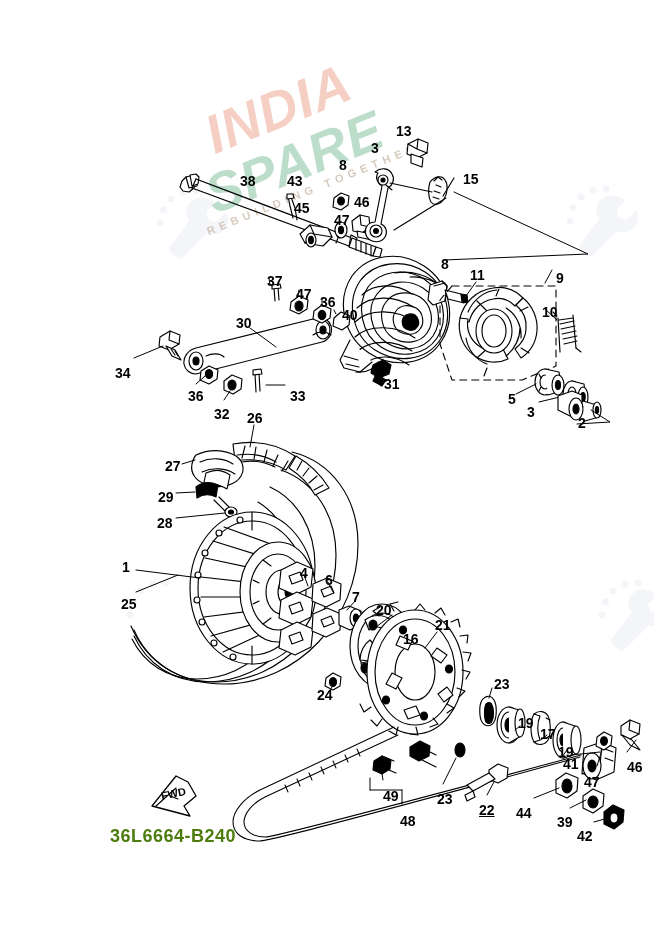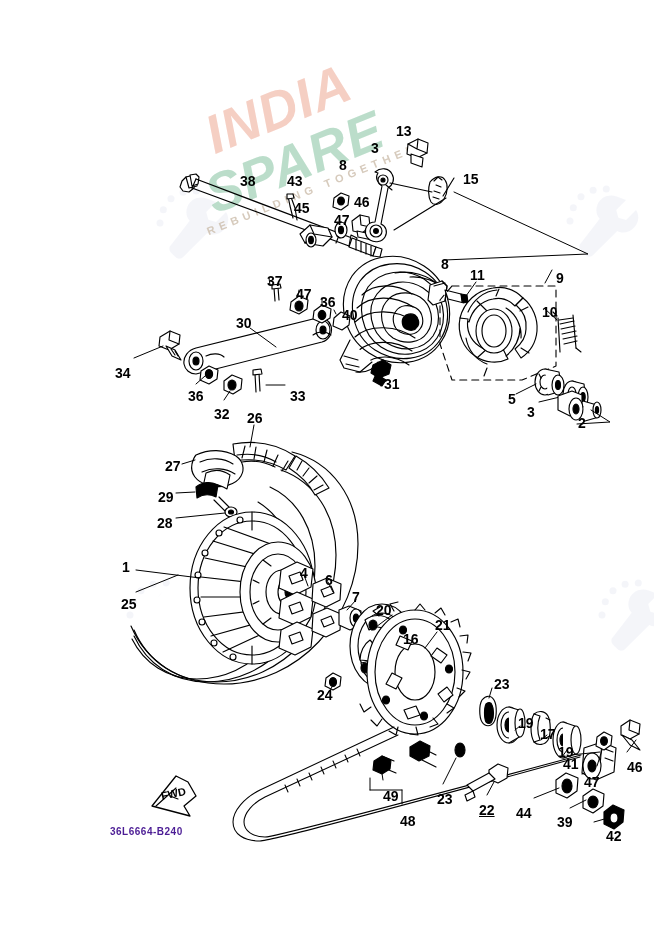--- a/index.html
+++ b/index.html
@@ -25,22 +25,22 @@
 
   
   #art{position:absolute;left:0;top:0;width:654px;height:926px;}
 
   
   .cn{position:absolute;font-family:"Liberation Sans",sans-serif;
       font-weight:700;font-size:14px;color:#000;line-height:1;
       white-space:nowrap;}
 
   
-  #partno{position:absolute;left:110px;top:826px;font-size:10px;
-          font-weight:700;letter-spacing:.5px;color:#4c1d95;}
+  #partno{position:absolute;left:110px;top:826px;font-size:18px;
+          font-weight:700;letter-spacing:.5px;color:#4d7c0f;}
 </style>
 </head>
 <body>
 
 <div id="stage">
 
   <div class="wm-layer">
 
     <div class="wm-circle" style="left:138px;top:168px;width:110px;height:110px;">
       <svg width="110" height="110" viewBox="0 0 100 100">
@@ -586,21 +586,21 @@
       <div class="cn" style="left: 290px; top: 389px;">33</div>
       <div class="cn" style="left: 115px; top: 366px;">34</div>
       <div class="cn" style="left: 296px; top: 287px;">47</div>
       <div class="cn" style="left: 188px; top: 389px;">36</div>
       <div class="cn" style="left: 320px; top: 295px;">36</div>
       <div class="cn" style="left: 267px; top: 274px;">37</div>
       <div class="cn" style="left: 240px; top: 174px;">38</div>
       <div class="cn" style="left: 557px; top: 815px;">39</div>
       <div class="cn" style="left: 342px; top: 308px; text-align: right;">40</div>
       <div class="cn" style="left: 563px; top: 757px;">41</div>
-      <div class="cn" style="left: 577px; top: 829px; margin-left: 29px;">42</div>
+      <div class="cn" style="left: 577px; top: 829px;">42</div>
       <div class="cn" style="left: 287px; top: 174px;">43</div>
       <div class="cn" style="left: 516px; top: 806px;">44</div>
       <div class="cn" style="left: 294px; top: 201px;">45</div>
       <div class="cn" style="left: 354px; top: 195px;">46</div>
       <div class="cn" style="left: 627px; top: 760px;">46</div>
       <div class="cn" style="left: 334px; top: 213px;">47</div>
       <div class="cn" style="left: 584px; top: 775px;">47</div>
       <div class="cn" style="left: 400px; top: 814px;">48</div>
       <div class="cn" style="left: 383px; top: 789px;">49</div>
     </div>

